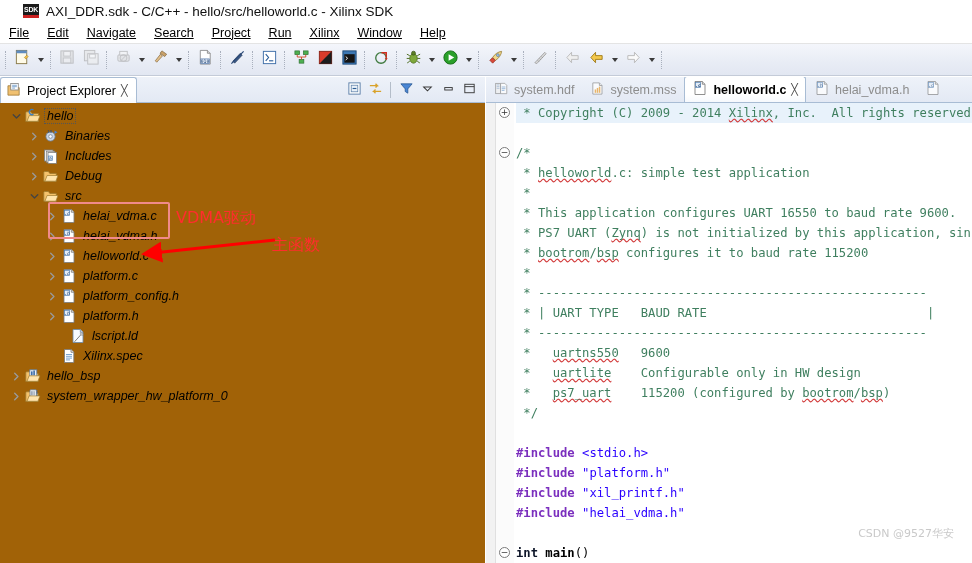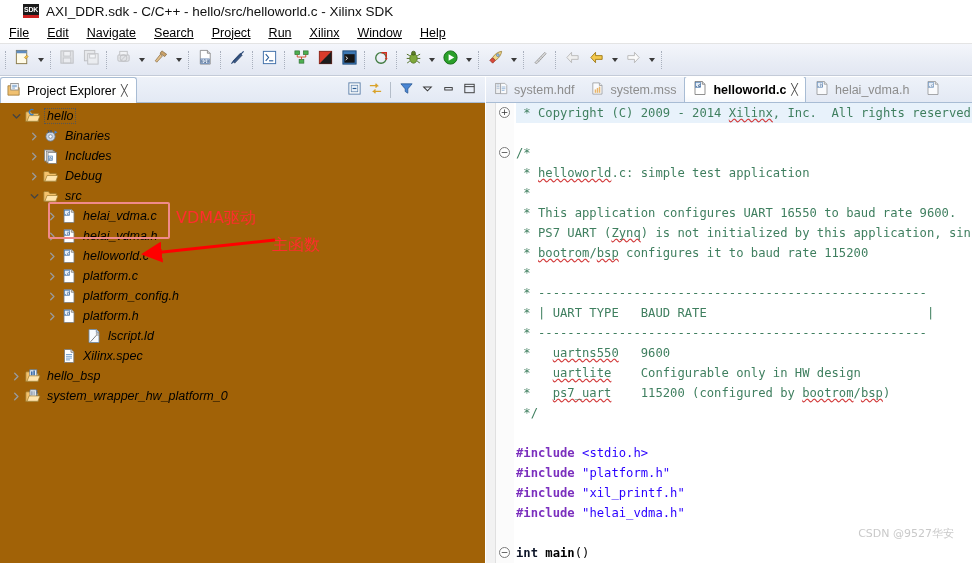--- a/index.html
+++ b/index.html
@@ -694,21 +694,21 @@
             <span class="ticon">
               <svg width="16" height="16" viewBox="0 0 16 16">
                 <path d="M3 1.5 H10.3 L13 4.2 V14.5 H3 Z" fill="#ffffff" stroke="#7c7c7c" stroke-width="0.85"></path>
                 <path d="M10.3 1.5 V4.2 H13" fill="#e6e6e6" stroke="#7c7c7c" stroke-width="0.85"></path>
                 <rect x="3.6" y="2.3" width="5" height="5" fill="#e3edf8" stroke="#4a7ab0" stroke-width="0.7"></rect>
                 <text x="6.1" y="6.5" font-size="4.6" fill="#153a6b" text-anchor="middle" font-family="monospace">.h</text>
               </svg>
             </span>
             <span class="tlabel">platform.h</span>
           </div>
-          <div class="trow" style="padding-left: 69px;">
+          <div class="trow" style="padding-left: 53px;">
             <span class="twist"></span>
             <span class="ticon">
               <svg width="16" height="16" viewBox="0 0 16 16">
                 <path d="M3 1.5 H10.3 L13 4.2 V14.5 H3 Z" fill="#f7fbff" stroke="#6f8aa8" stroke-width="0.85"></path>
                 <path d="M10.3 1.5 V4.2 H13" fill="#dbe7f2" stroke="#6f8aa8" stroke-width="0.85"></path>
                 <path d="M4.5 13.8 L12 5.5" stroke="#7e7e7e" stroke-width="1"></path>
                 <path d="M11 4.5 L13.2 6.5 L12 7.6 L9.9 5.5 Z" fill="#d8d8d8" stroke="#7e7e7e" stroke-width="0.6"></path>
               </svg>
             </span>
             <span class="tlabel">lscript.ld</span>

